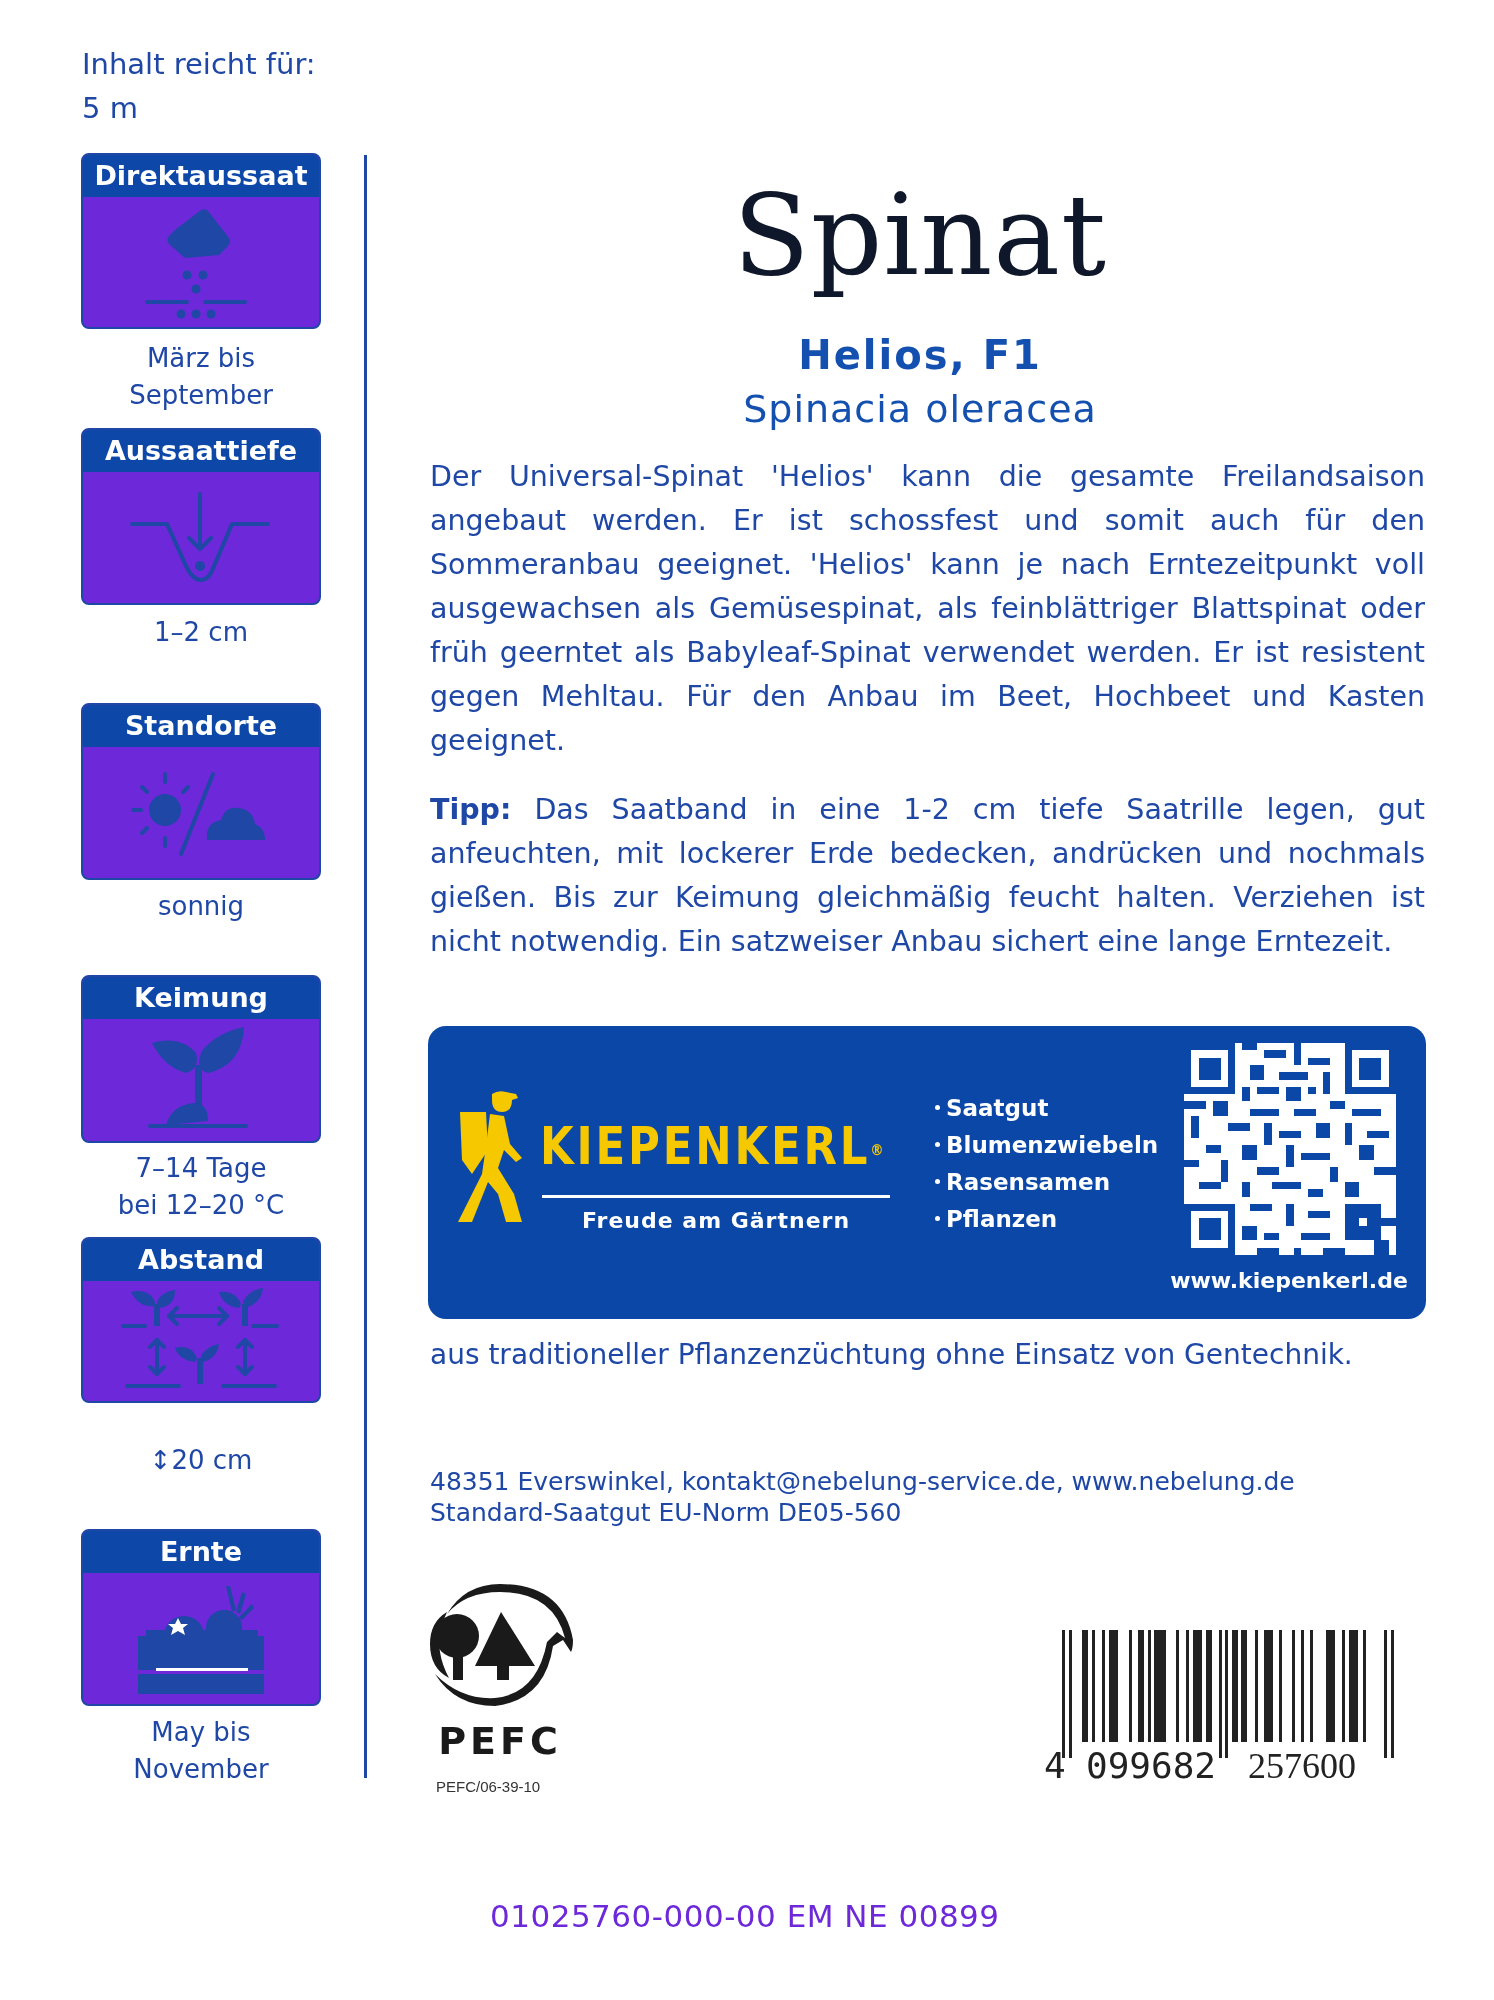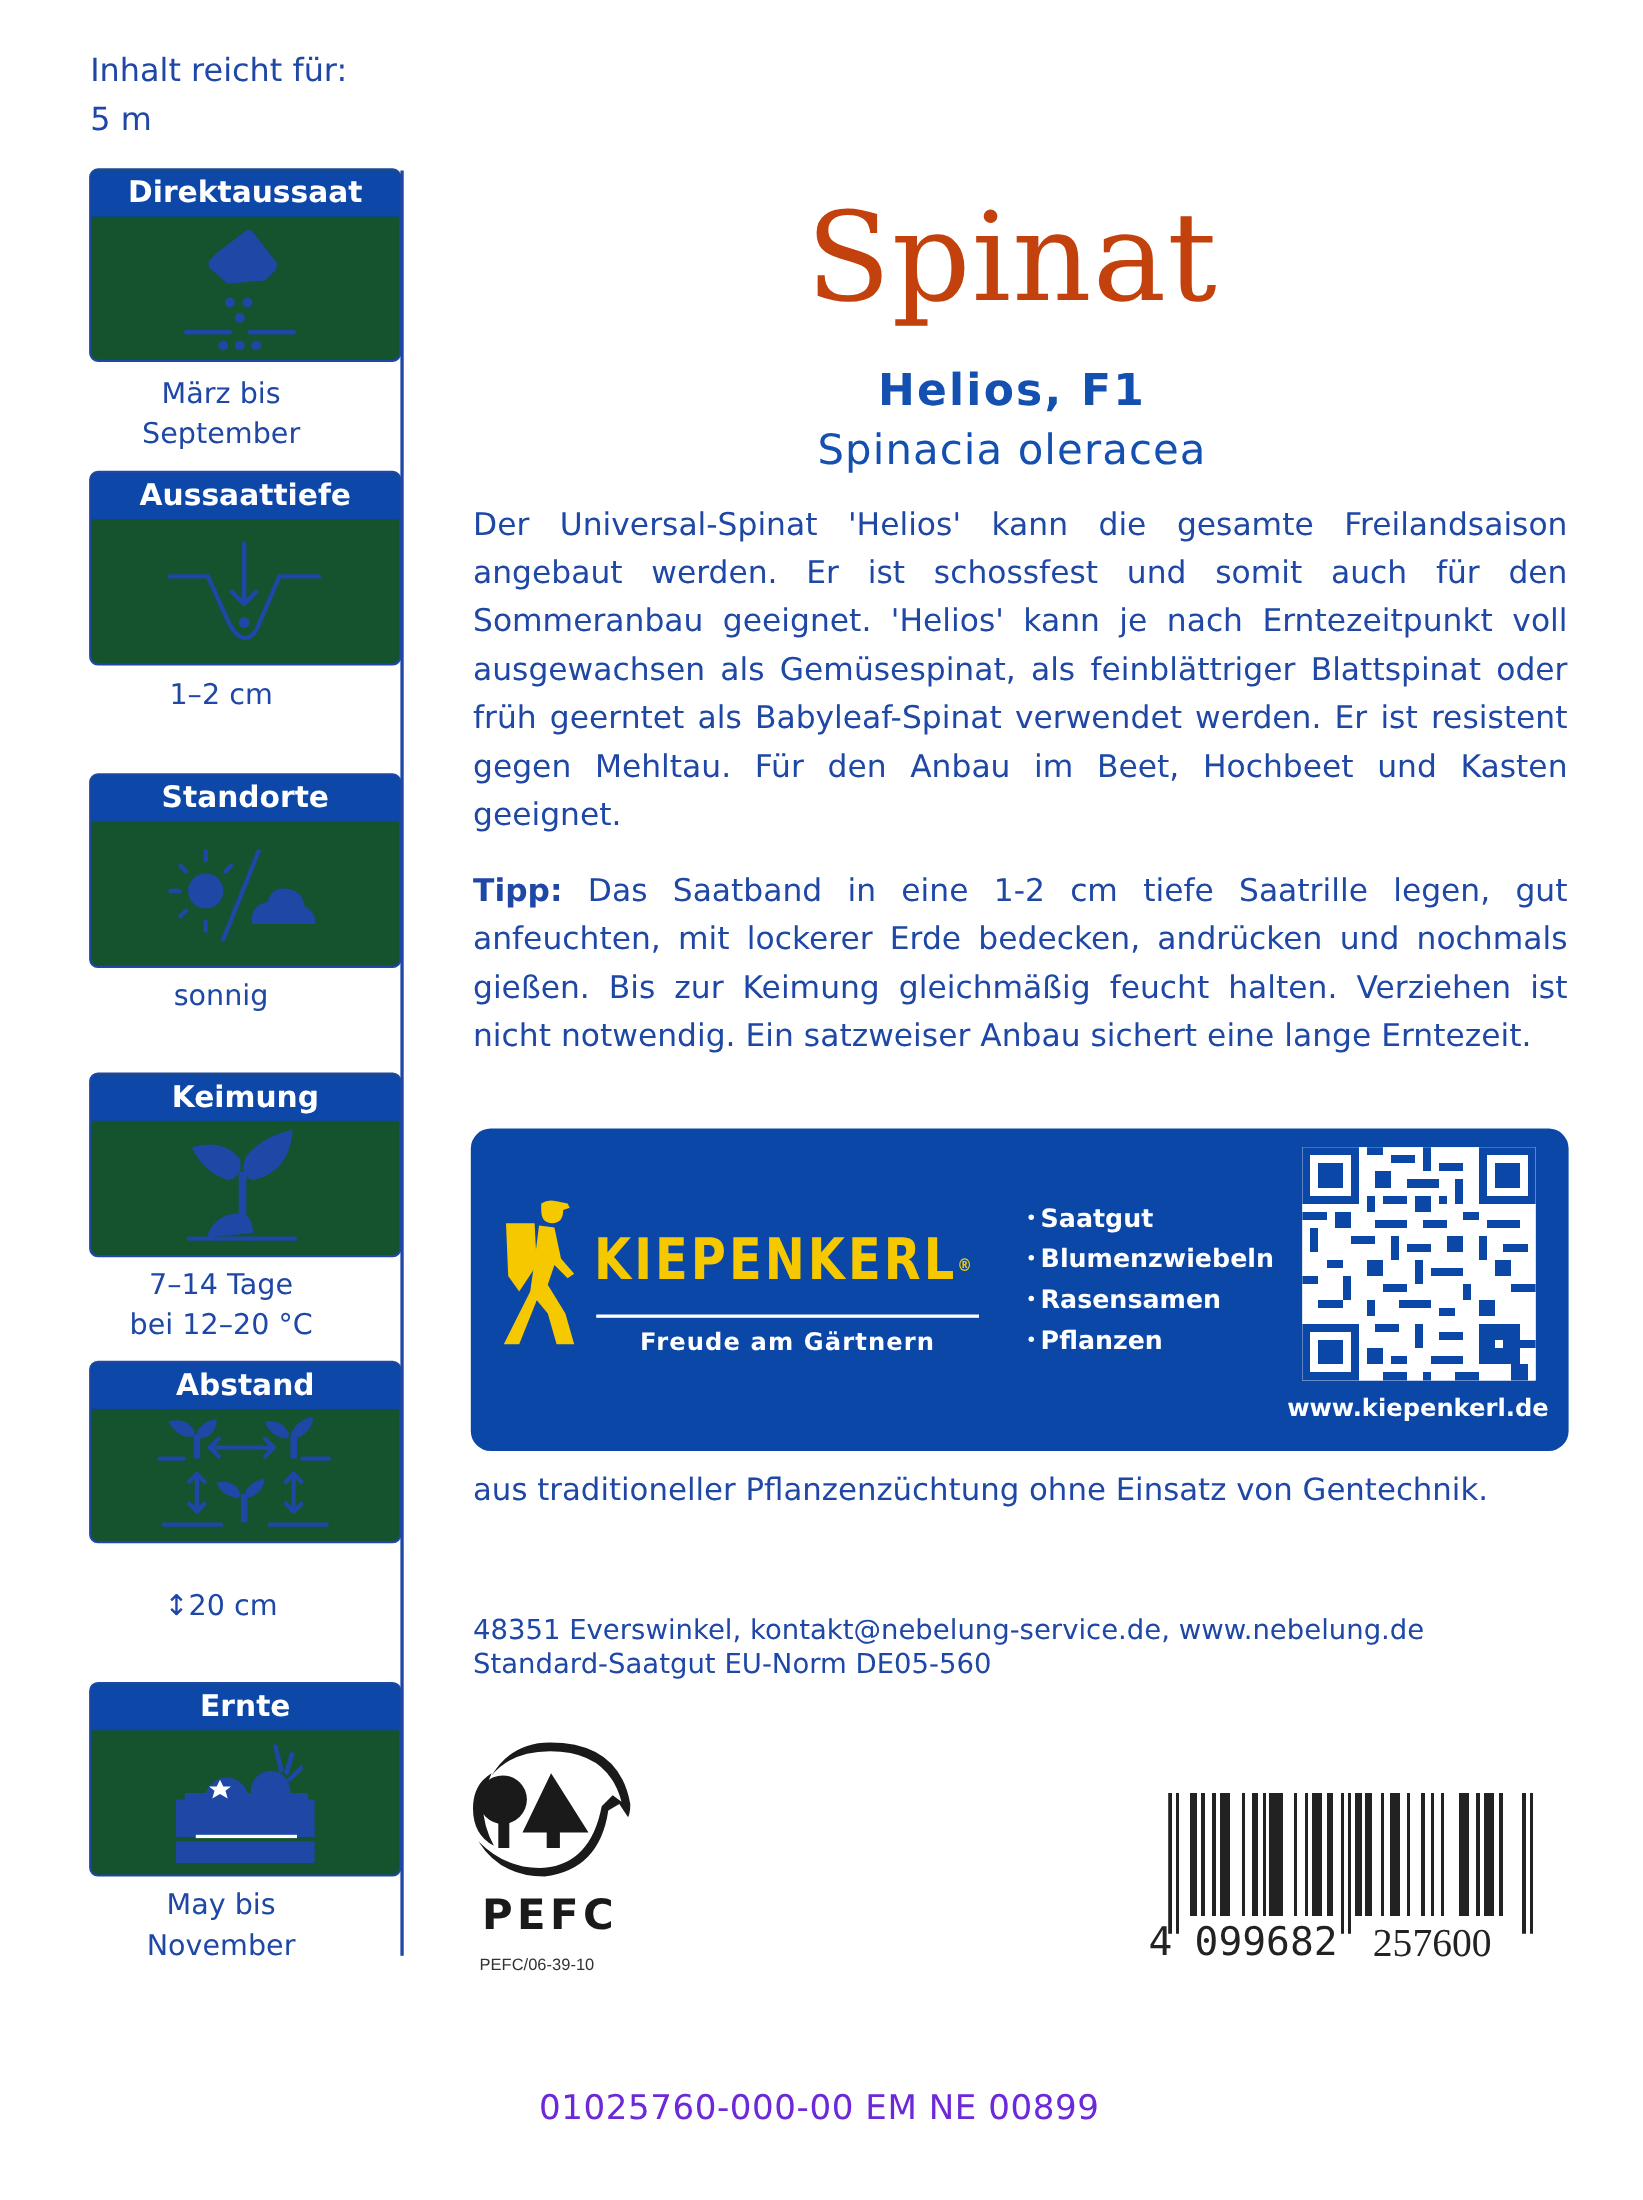--- a/index.html
+++ b/index.html
@@ -4,31 +4,31 @@
 <style>
   html, body { margin:0; padding:0; background:#ffffff; }
   body { width:1494px; height:2000px; position:relative; overflow:hidden;
          font-family:"DejaVu Sans", "Liberation Sans", sans-serif; color:#1e47a6; }
   .abs { position:absolute; }
 
   
   .coverage { left:82px; top:42px; font-size:29px; line-height:44px; color:#1e47a6; }
   .divider { left:364px; top:155px; width:3px; height:1623px; background:#1e47a6; }
 
-  .info-box { position:absolute; left:81px; width:284px; border:2px solid #1e47a6; border-radius:8px;
-              box-sizing:border-box; background:#14532d; overflow:hidden; }
+  .info-box { position:absolute; left:81px; width:240px; border:2px solid #1e47a6; border-radius:8px;
+              box-sizing:border-box; background:#6d28d9; overflow:hidden; }
   .info-box .hdr { height:42px; background:#0d47a8; color:#fff; font-weight:bold; font-size:27px;
                    text-align:center; line-height:42px; letter-spacing:0px; }
   .info-box .body { position:relative; height:calc(100% - 42px); display:flex; align-items:center; justify-content:center; }
   .info-box svg { display:block; }
   .caption { position:absolute; left:81px; width:240px; text-align:center; font-size:26px; line-height:37px; color:#1e47a6; }
 
   
   .title { left:420px; width:1000px; top:170px; text-align:center; font-family:"DejaVu Serif", serif;
-           font-size:112px; line-height:130px; color:#c2410c; letter-spacing:1px; }
+           font-size:112px; line-height:130px; color:#0f172a; letter-spacing:1px; }
   .variety { left:420px; width:1000px; top:332px; text-align:center; font-weight:bold; font-size:40px; color:#1450b0; letter-spacing:2px; }
   .latin { left:420px; width:1000px; top:387px; text-align:center; font-size:38px; color:#1450b0; letter-spacing:1px; }
 
   .para { left:430px; width:995px; font-size:28.5px; line-height:44px; color:#1e47a6; text-align:justify; }
   .para .tip-label { font-weight:bold; }
 
   
   .banner { left:428px; top:1026px; width:998px; height:293px; background:#0a47a6; border-radius:18px; }
   .brand-word { left:540px; top:1118px; font-family:"DejaVu Sans Condensed","DejaVu Sans", sans-serif; font-weight:bold;
                 font-size:52px; color:#f6c800; letter-spacing:3px; line-height:56px; transform:scaleX(0.93); transform-origin:left; }

